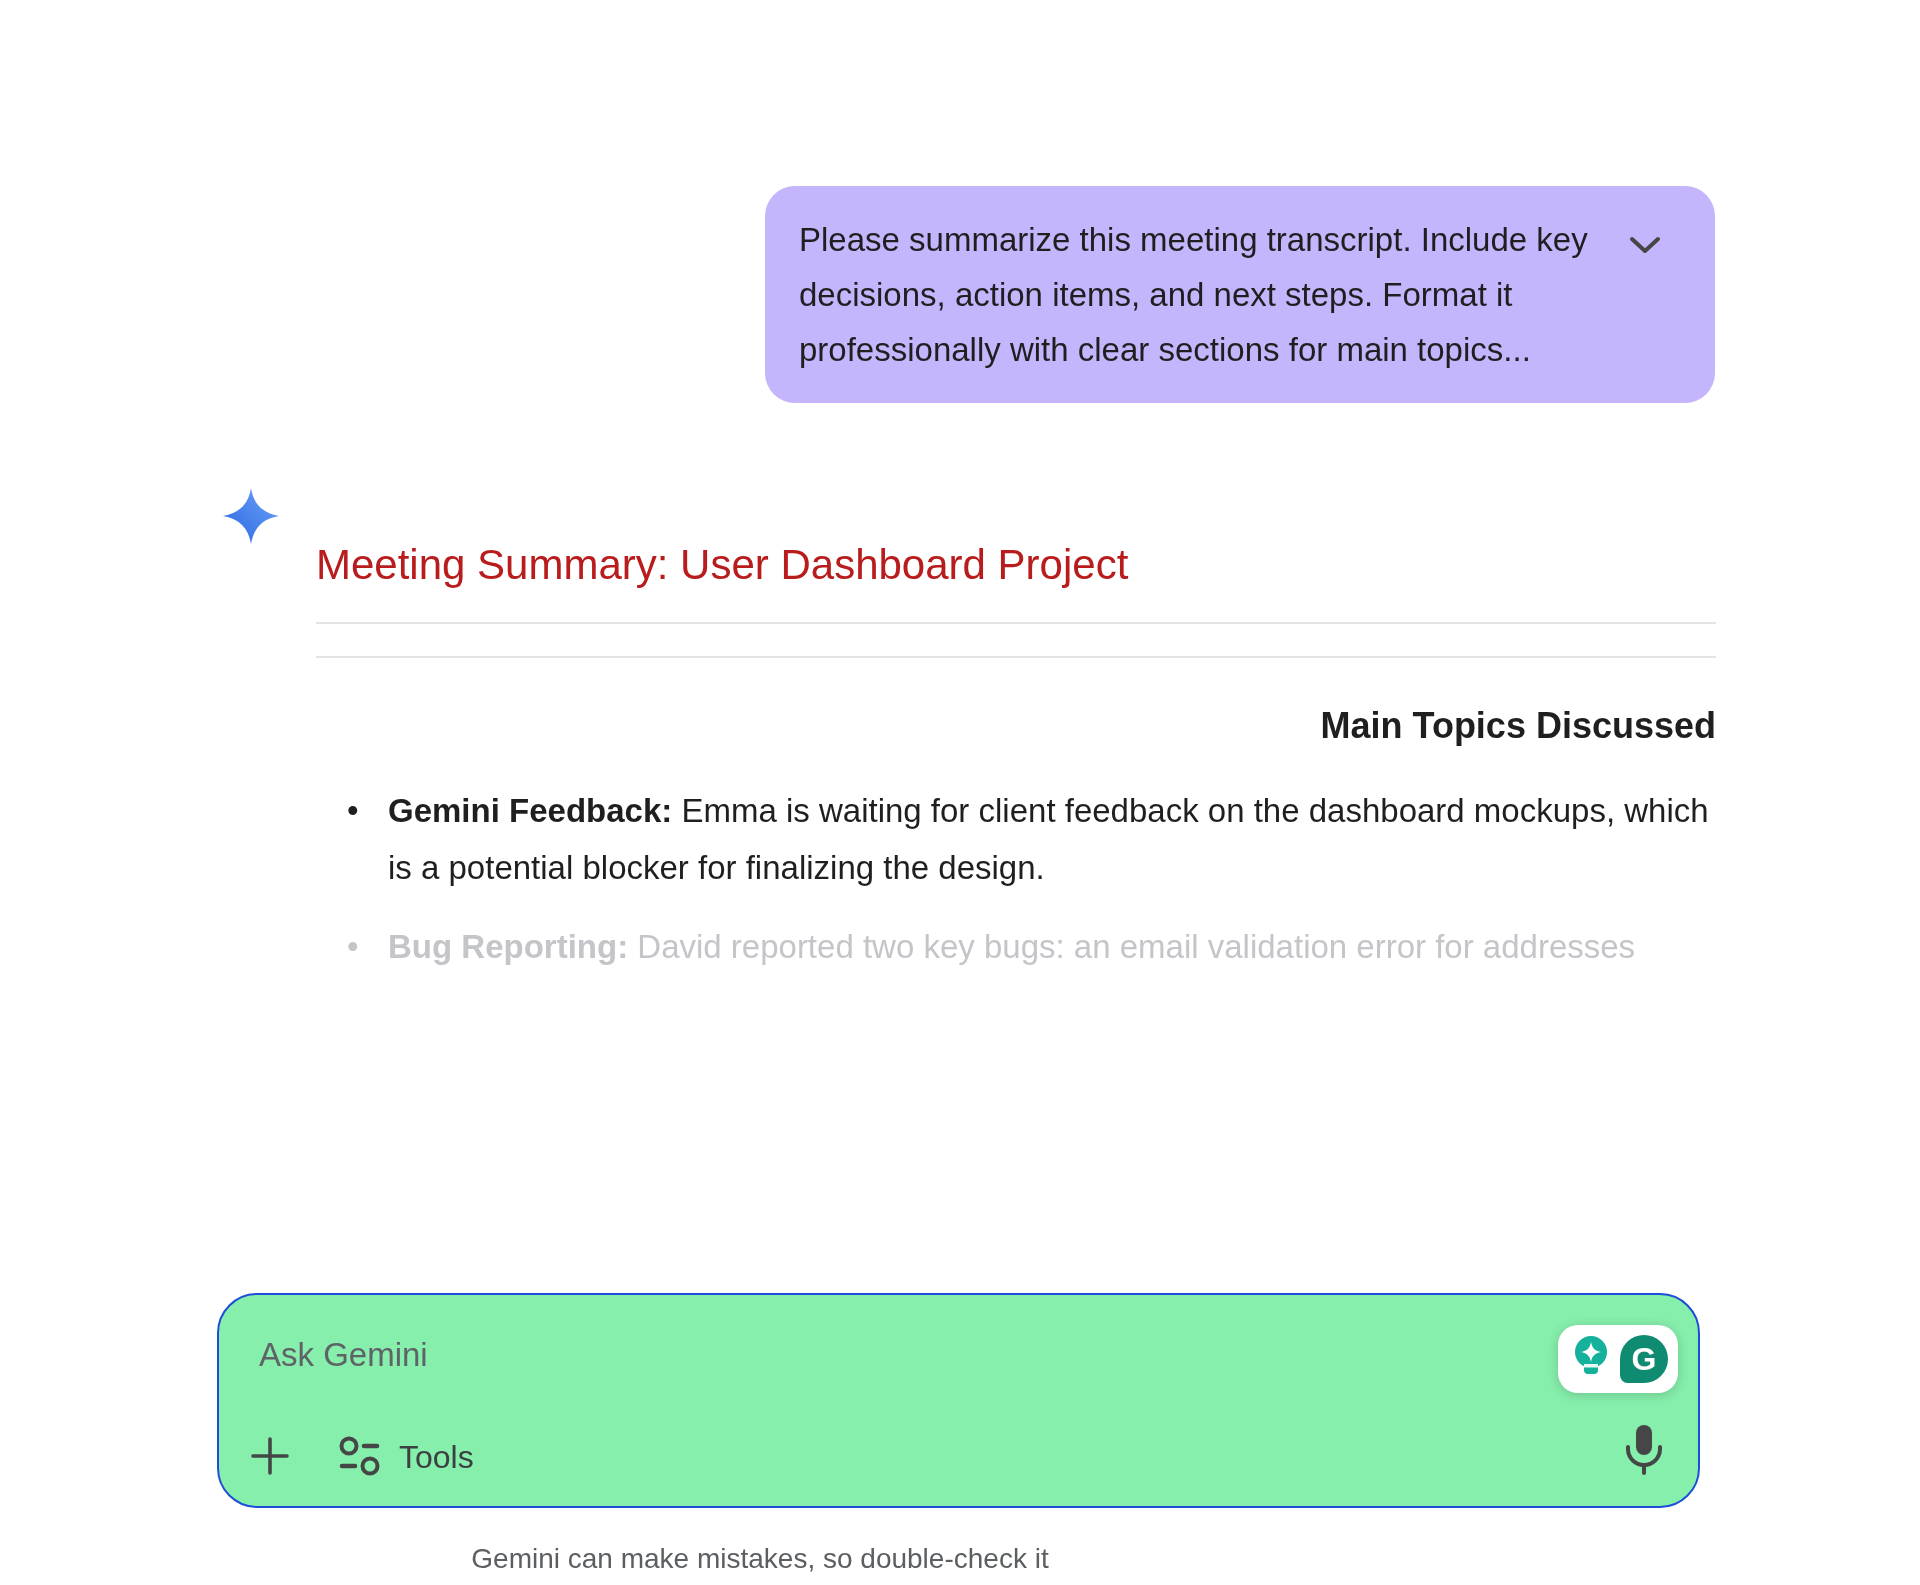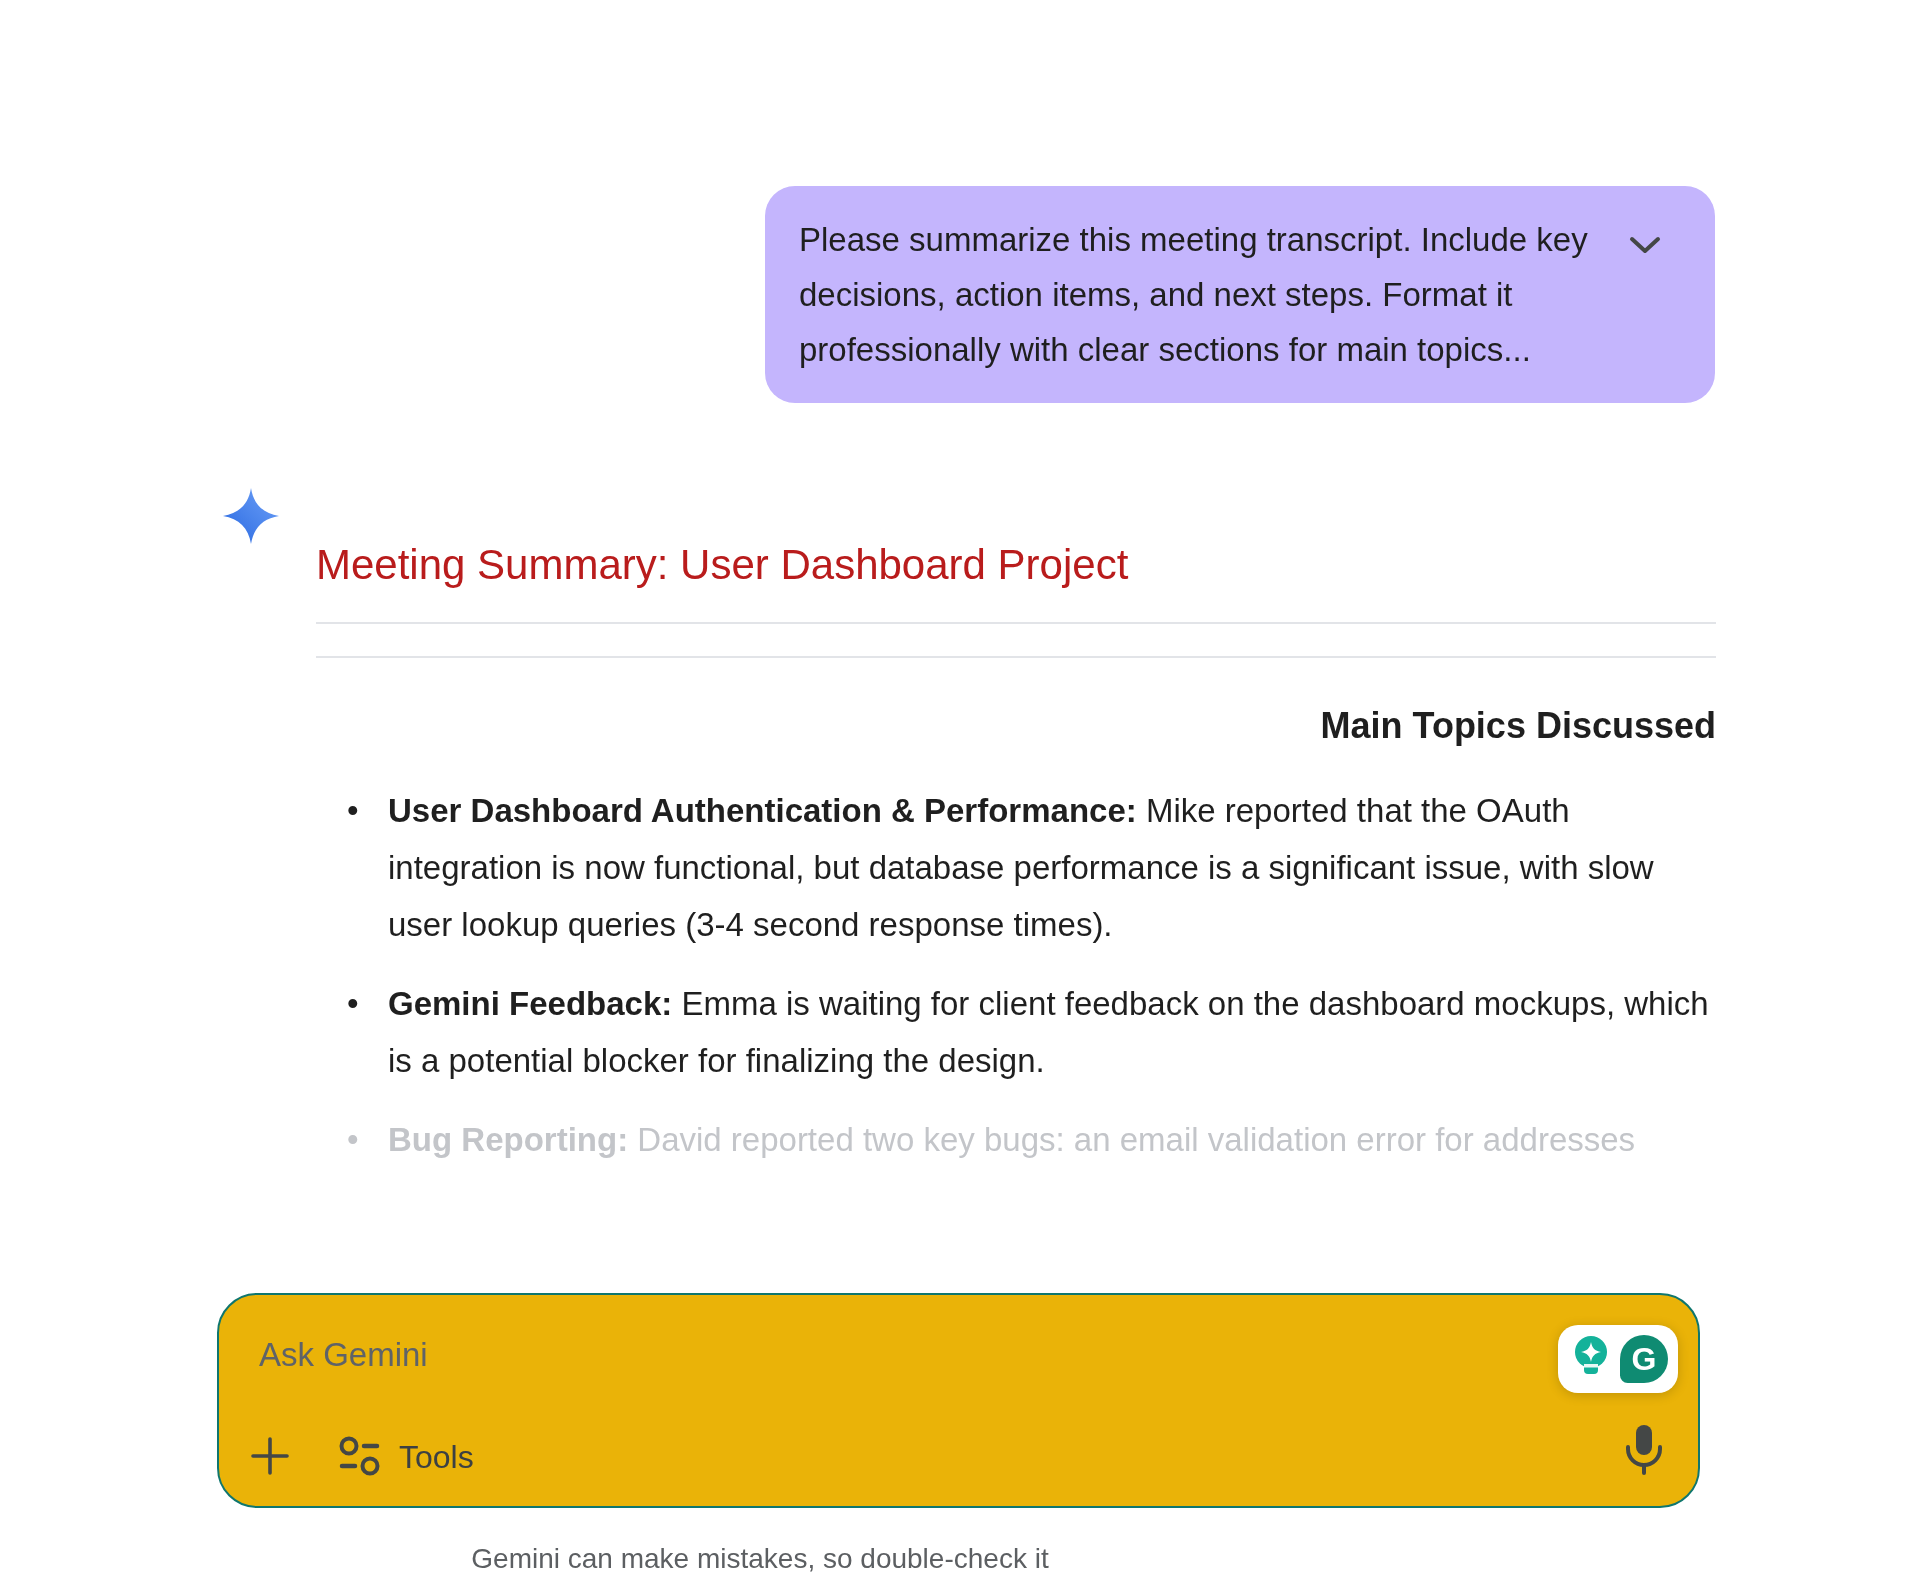--- a/index.html
+++ b/index.html
@@ -96,22 +96,22 @@
     width:1920px; height:64px;
     background:linear-gradient(to bottom, rgba(255,255,255,0) 0%, rgba(255,255,255,0.95) 100%);
     pointer-events:none;
   }
 
   
   .composer {
     position:absolute;
     left:217px; top:1293px;
     width:1483px; height:215px;
-    background:#eab308;
-    border:2px solid #0f766e;
+    background:#86efac;
+    border:2px solid #1d4ed8;
     border-radius:40px;
   }
   .prompt-input {
     position:absolute;
     left:40px; top:38px;
     font-size:33px;
     line-height:44px;
     color:#5f6368;
     cursor:text;
   }
@@ -196,23 +196,20 @@
     <path d="M29 1 C31.5 17 41 26.5 57 29 C41 31.5 31.5 41 29 57 C26.5 41 17 31.5 1 29 C17 26.5 26.5 17 29 1 Z" fill="url(#sparkGrad)"></path>
   </svg>
 </div>
 
 <div class="response">
   <div class="response-title">Meeting Summary: User Dashboard Project</div>
   <hr class="divider">
   <hr class="divider">
   <div class="section-heading">Main Topics Discussed</div>
   <ul class="topics-list">
-    <li>
-      <span class="lead">User Dashboard Authentication &amp; Performance:</span><span> Mike reported that the OAuth integration is now functional, but database performance is a significant issue, with slow user lookup queries (3-4 second response times).</span>
-    </li>
     <li>
       <span class="lead">Gemini Feedback:</span><span> Emma is waiting for client feedback on the dashboard mockups, which is a potential blocker for finalizing the design.</span>
     </li>
     <li class="faded">
       <span class="lead">Bug Reporting:</span><span> David reported two key bugs: an email validation error for addresses</span>
     </li>
   </ul>
 </div>
 
 <div class="fade-overlay"></div>

